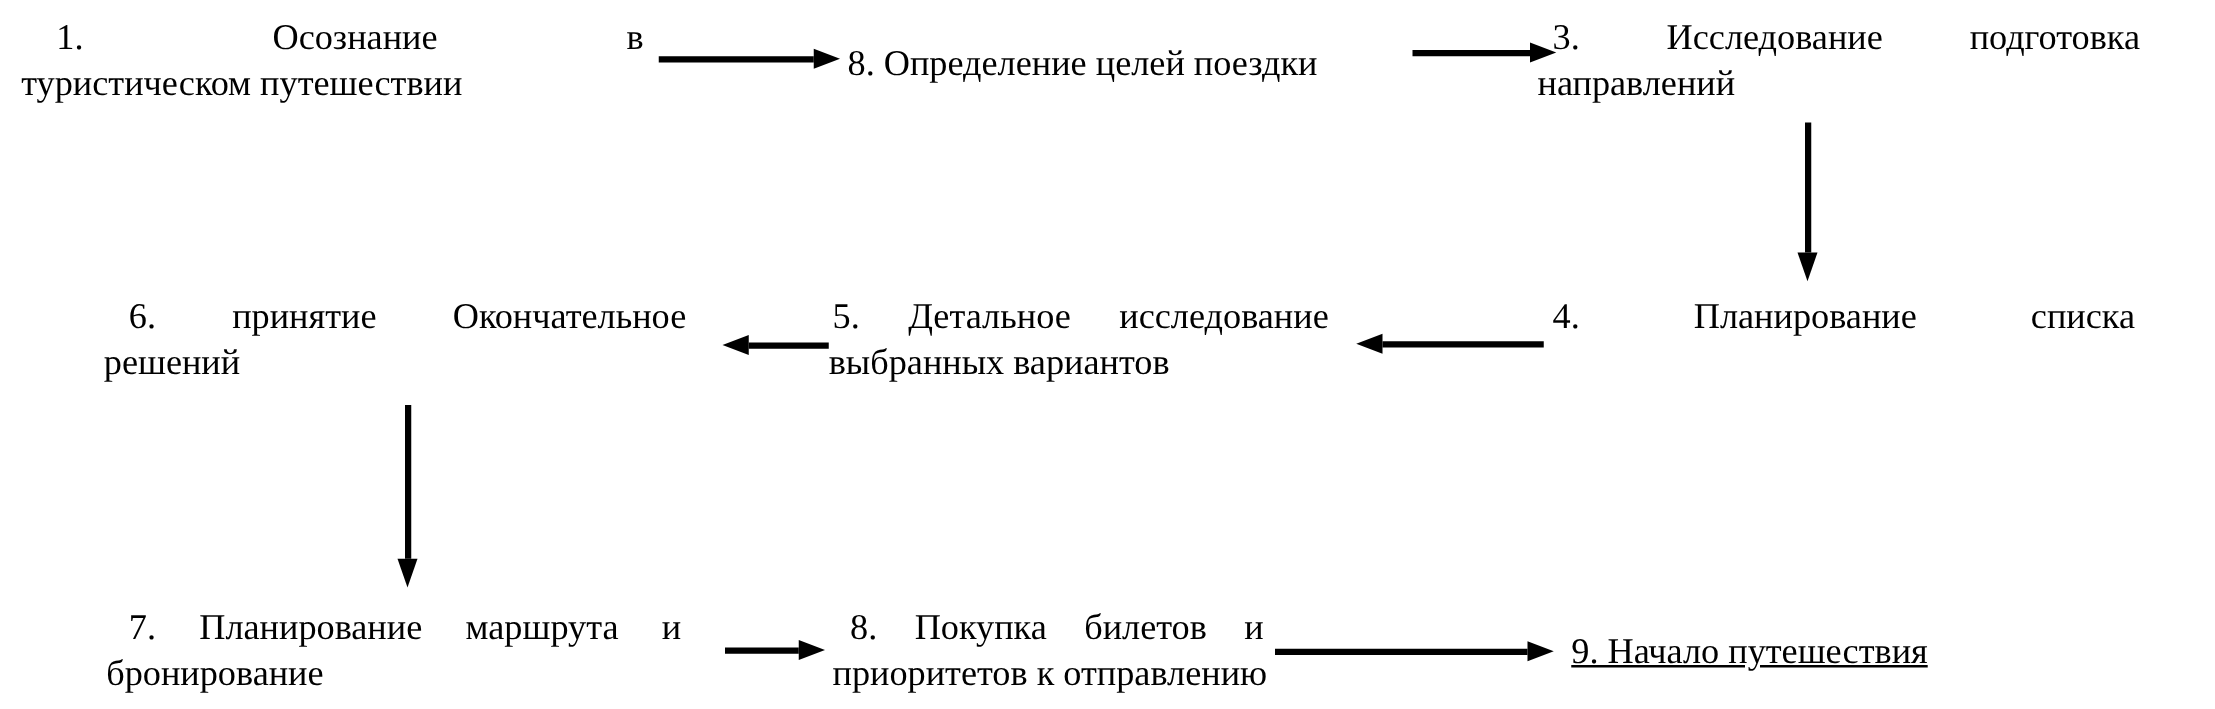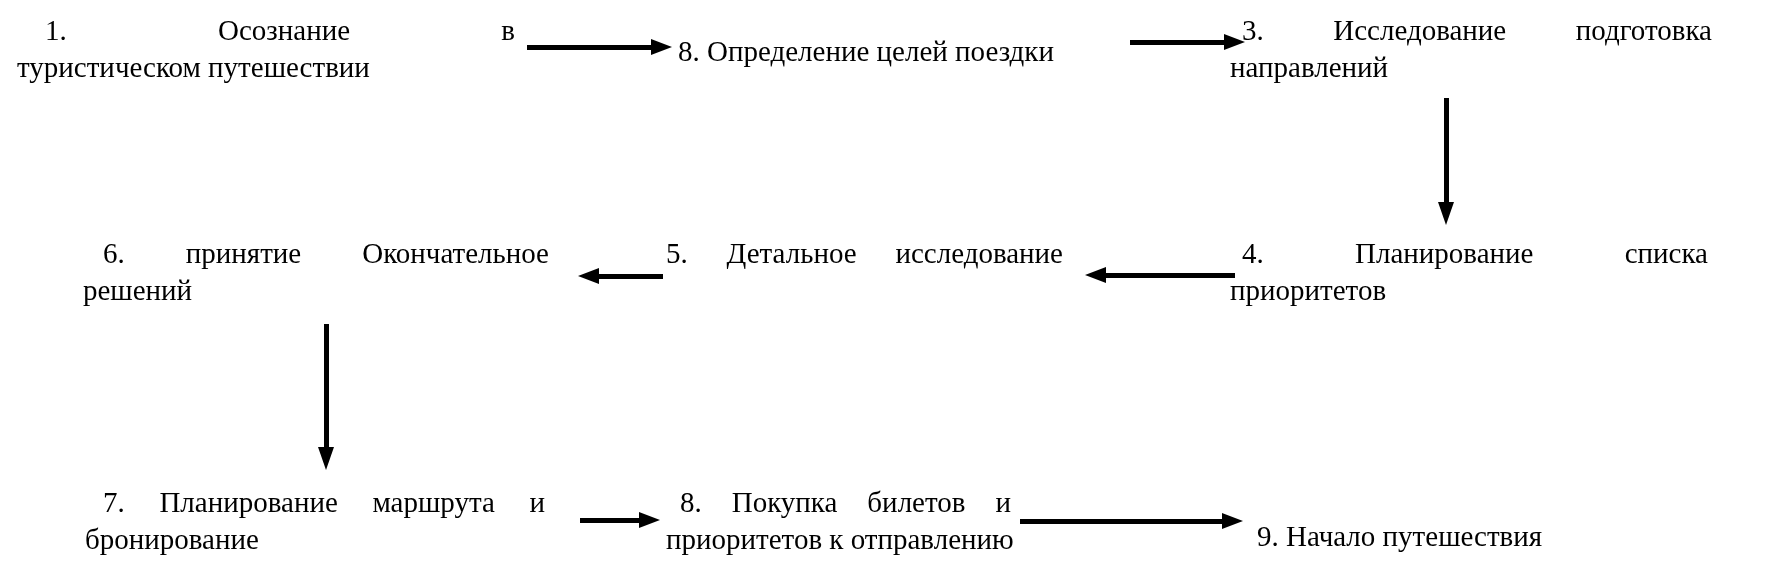--- a/index.html
+++ b/index.html
@@ -110,34 +110,34 @@
     <div class="shaft-v"></div>
     <div class="head-down"></div>
   </div>
 
   <div class="step" style="left:1230px; top:235px; width:478px;">
     <div class="line justify-line" style="padding-left:12px;">
         <span>4.</span>
         <span>Планирование</span>
         <span>списка</span>
       </div>
-    <div class="line">приоритетов</div>
   </div>
 
   <div class="arrow-h" style="left:1085px; top:266px; width:150px;">
     <div class="head-left"></div>
     <div class="shaft-h"></div>
   </div>
 
   <div class="step" style="left:663px; top:235px; width:400px;">
     <div class="line justify-line" style="padding-left:3px;">
         <span>5.</span>
         <span>Детальное</span>
         <span>исследование</span>
       </div>
+    <div class="line">выбранных вариантов</div>
   </div>
 
   <div class="arrow-h" style="left:578px; top:267px; width:85px;">
     <div class="head-left"></div>
     <div class="shaft-h"></div>
   </div>
 
   <div class="step" style="left:83px; top:235px; width:466px;">
     <div class="line justify-line" style="padding-left:20px;">
         <span>6.</span>
@@ -175,17 +175,17 @@
         <span>и</span>
       </div>
     <div class="line">приоритетов к отправлению</div>
   </div>
 
   <div class="arrow-h" style="left:1020px; top:512px; width:223px;">
     <div class="shaft-h"></div>
     <div class="head-right"></div>
   </div>
 
-  <div class="step" style="left:1257px; top:518px; width:400px;">
+  <div class="step" style="left:1257px; top:503px; width:400px;text-decoration:underline;">
     <div class="line single-line">9. Начало путешествия</div>
   </div>
 
 </div>
 
 </body></html>

